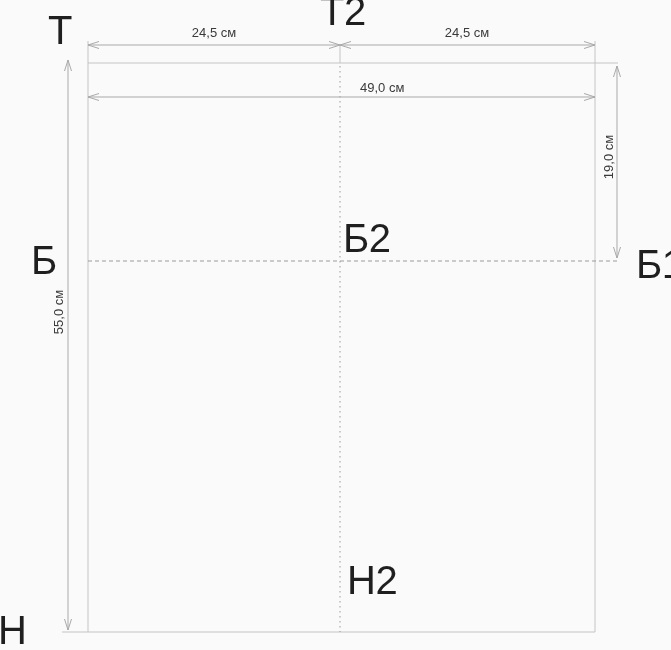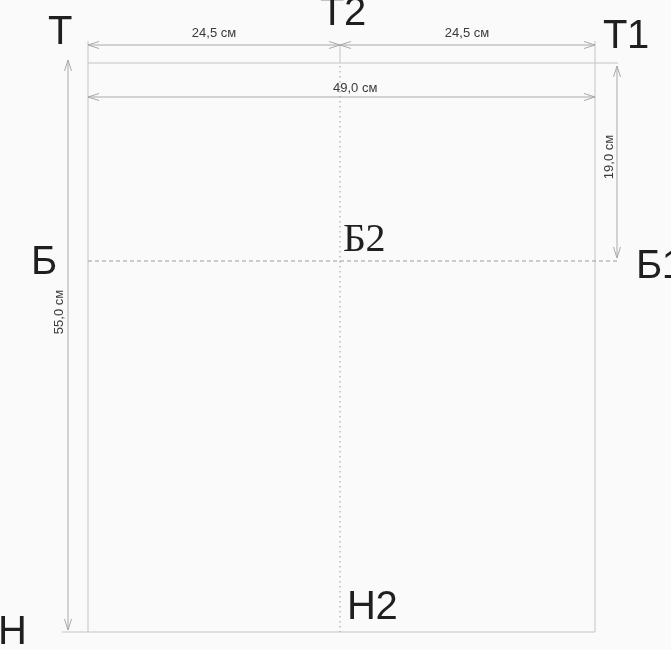--- a/index.html
+++ b/index.html
@@ -65,26 +65,25 @@
       <polyline points="64.5,619 68,630 71.5,619"></polyline>
 
       <line x1="617" y1="66" x2="617" y2="258"></line>
       <polyline points="613.5,77 617,66 620.5,77"></polyline>
       <polyline points="613.5,247 617,258 620.5,247"></polyline>
     </g>
   </svg>
 
   <div class="pt-label" style="left:48px;  top:10px;">Т</div>
   <div class="pt-label" style="left:320px; top:-9px;">Т2</div>
-  <div class="pt-label" style="left:603px; top:14px;">Т1</div>
   <div class="pt-label" style="left:31px;  top:240px;">Б</div>
-  <div class="pt-label" style="left:343px; top:218px;font-family:Liberation Serif, serif;">Б2</div>
+  <div class="pt-label" style="left:343px; top:218px;">Б2</div>
   <div class="pt-label" style="left:636px; top:244px;">Б1</div>
   <div class="pt-label" style="left:-2px;  top:610px;">Н</div>
-  <div class="pt-label" style="left:347px; top:585px;">Н2</div>
+  <div class="pt-label" style="left:347px; top:560px;">Н2</div>
 
   <div class="dim-label centered" style="left:214px; top:26px;">24,5 см</div>
   <div class="dim-label centered" style="left:467px; top:26px;">24,5 см</div>
-  <div class="dim-label" style="left:333px; top:81px;">49,0 см</div>
+  <div class="dim-label" style="left:360px; top:81px;">49,0 см</div>
   <div class="dim-label rot" style="left:58px; top:312px;">55,0 см</div>
   <div class="dim-label rot" style="left:608px; top:157px;">19,0 см</div>
 
 </div>
 
 </body></html>

